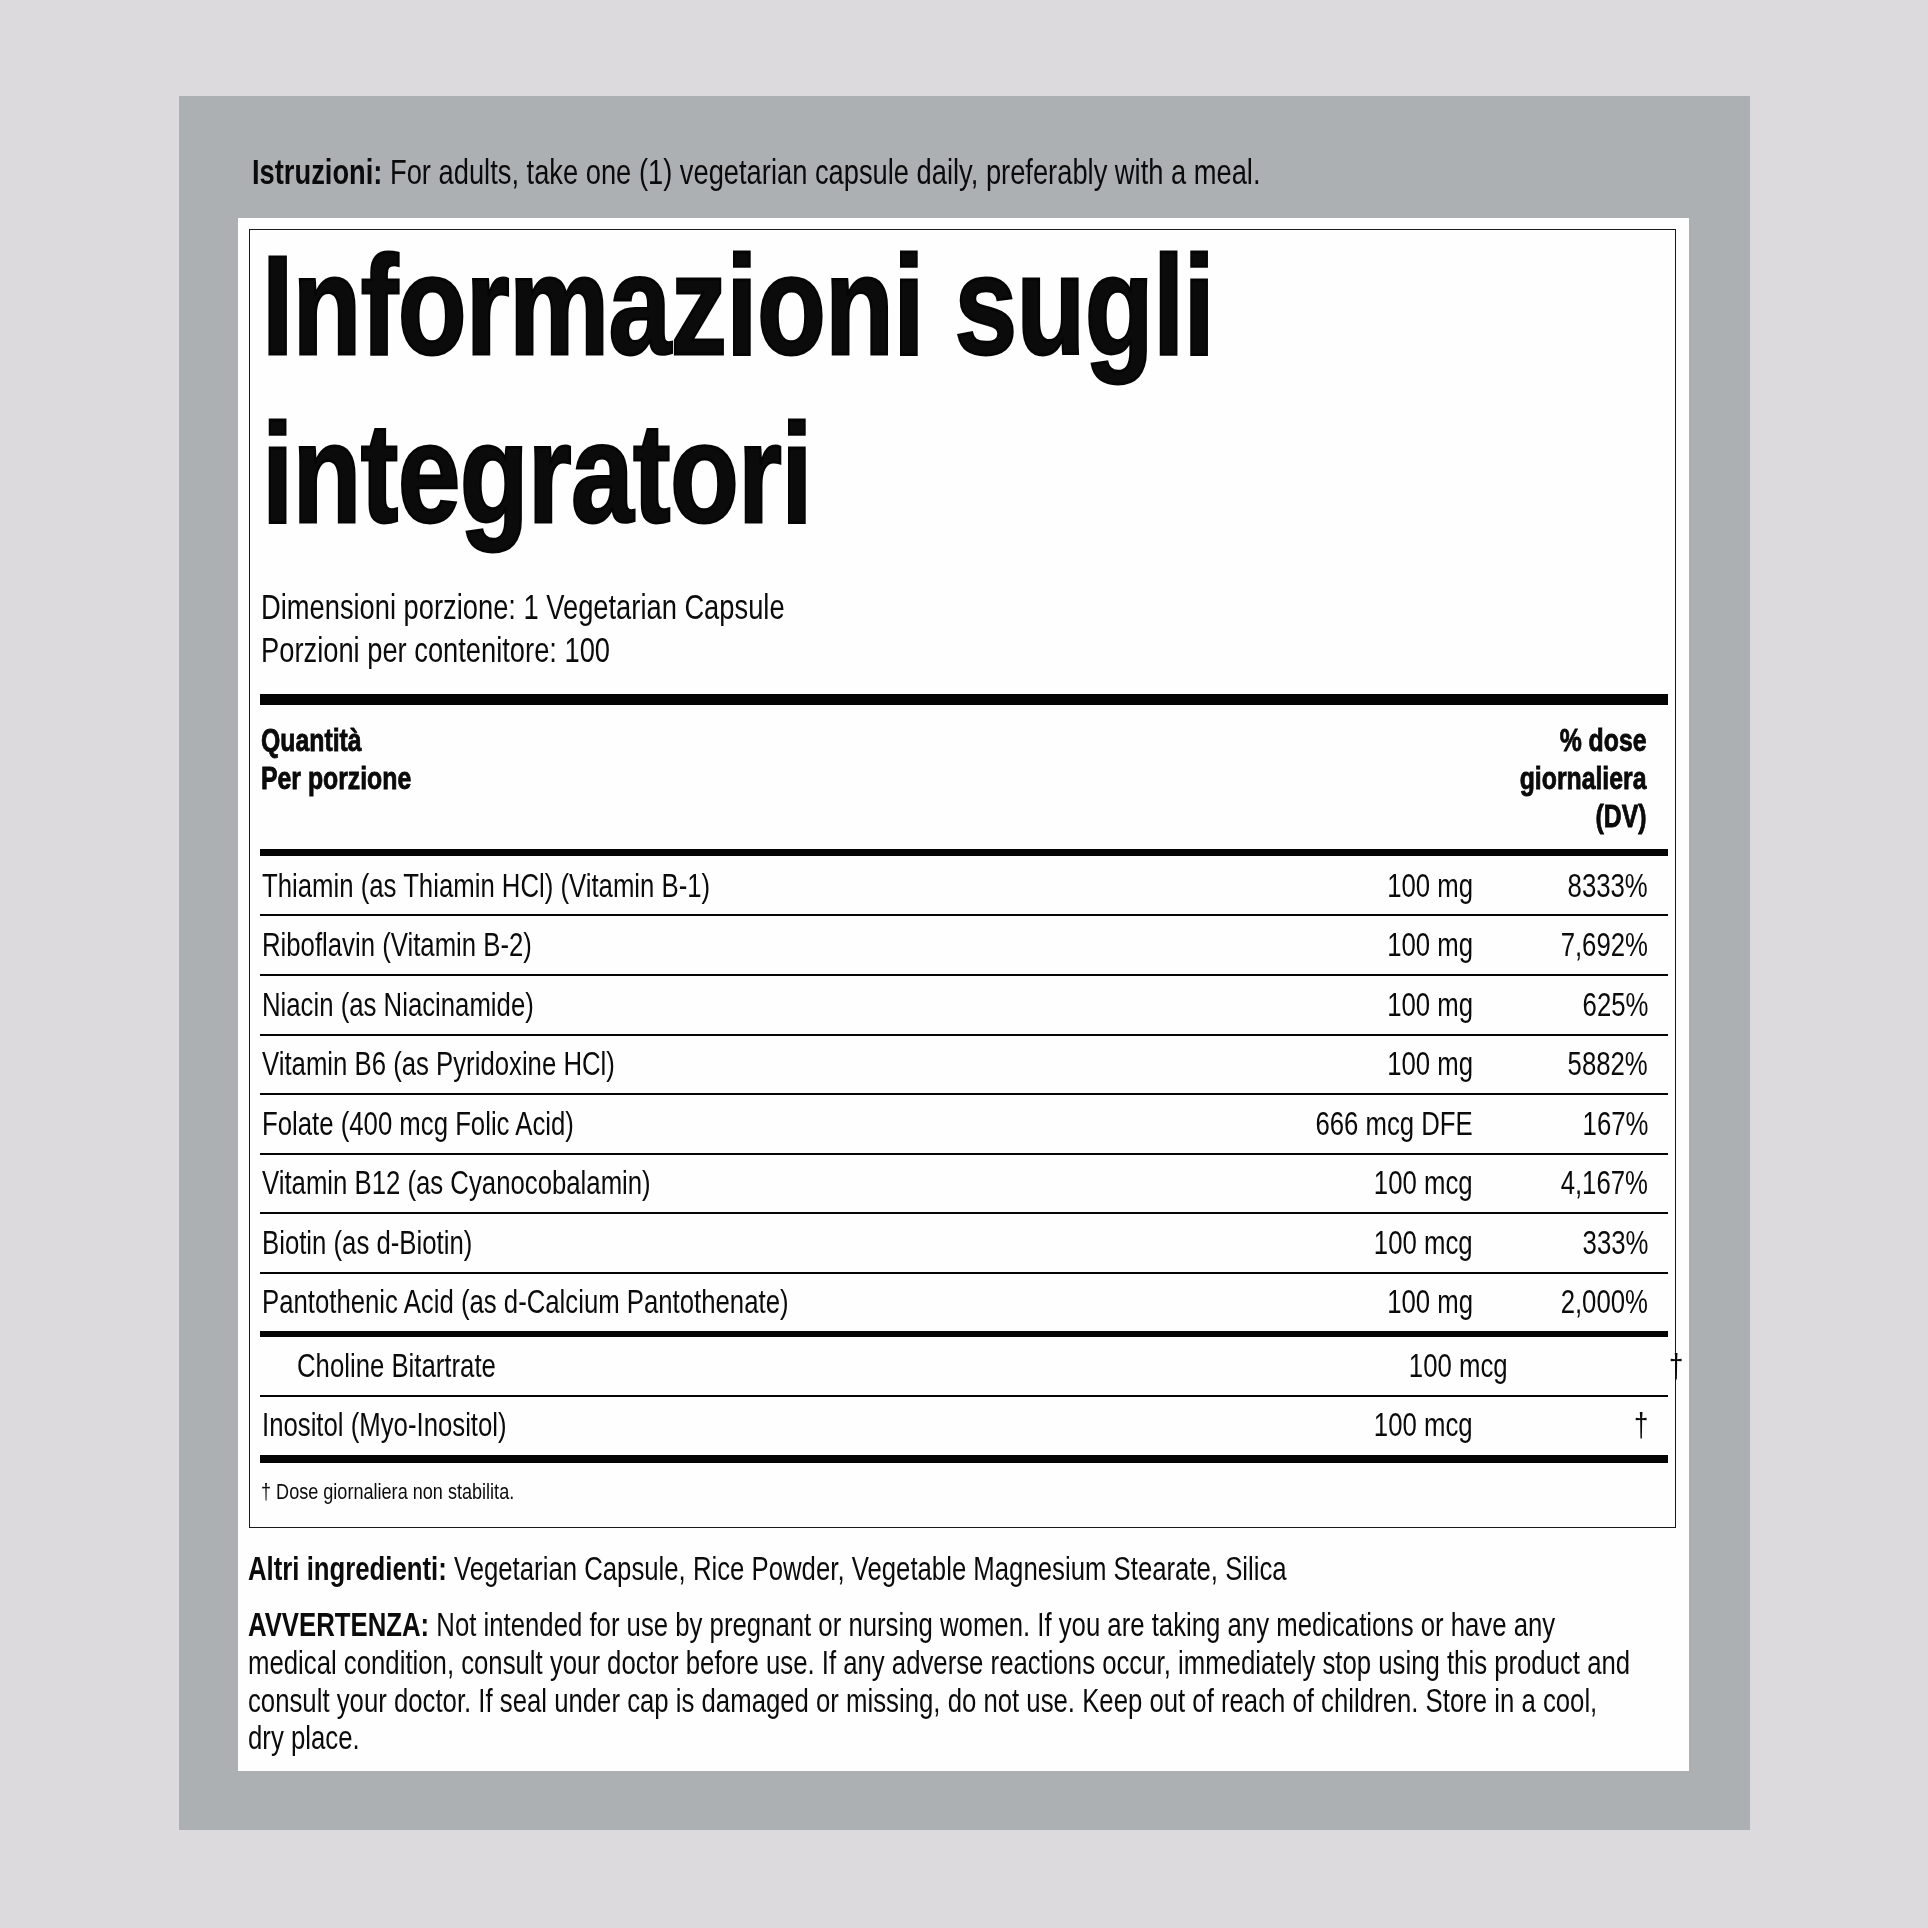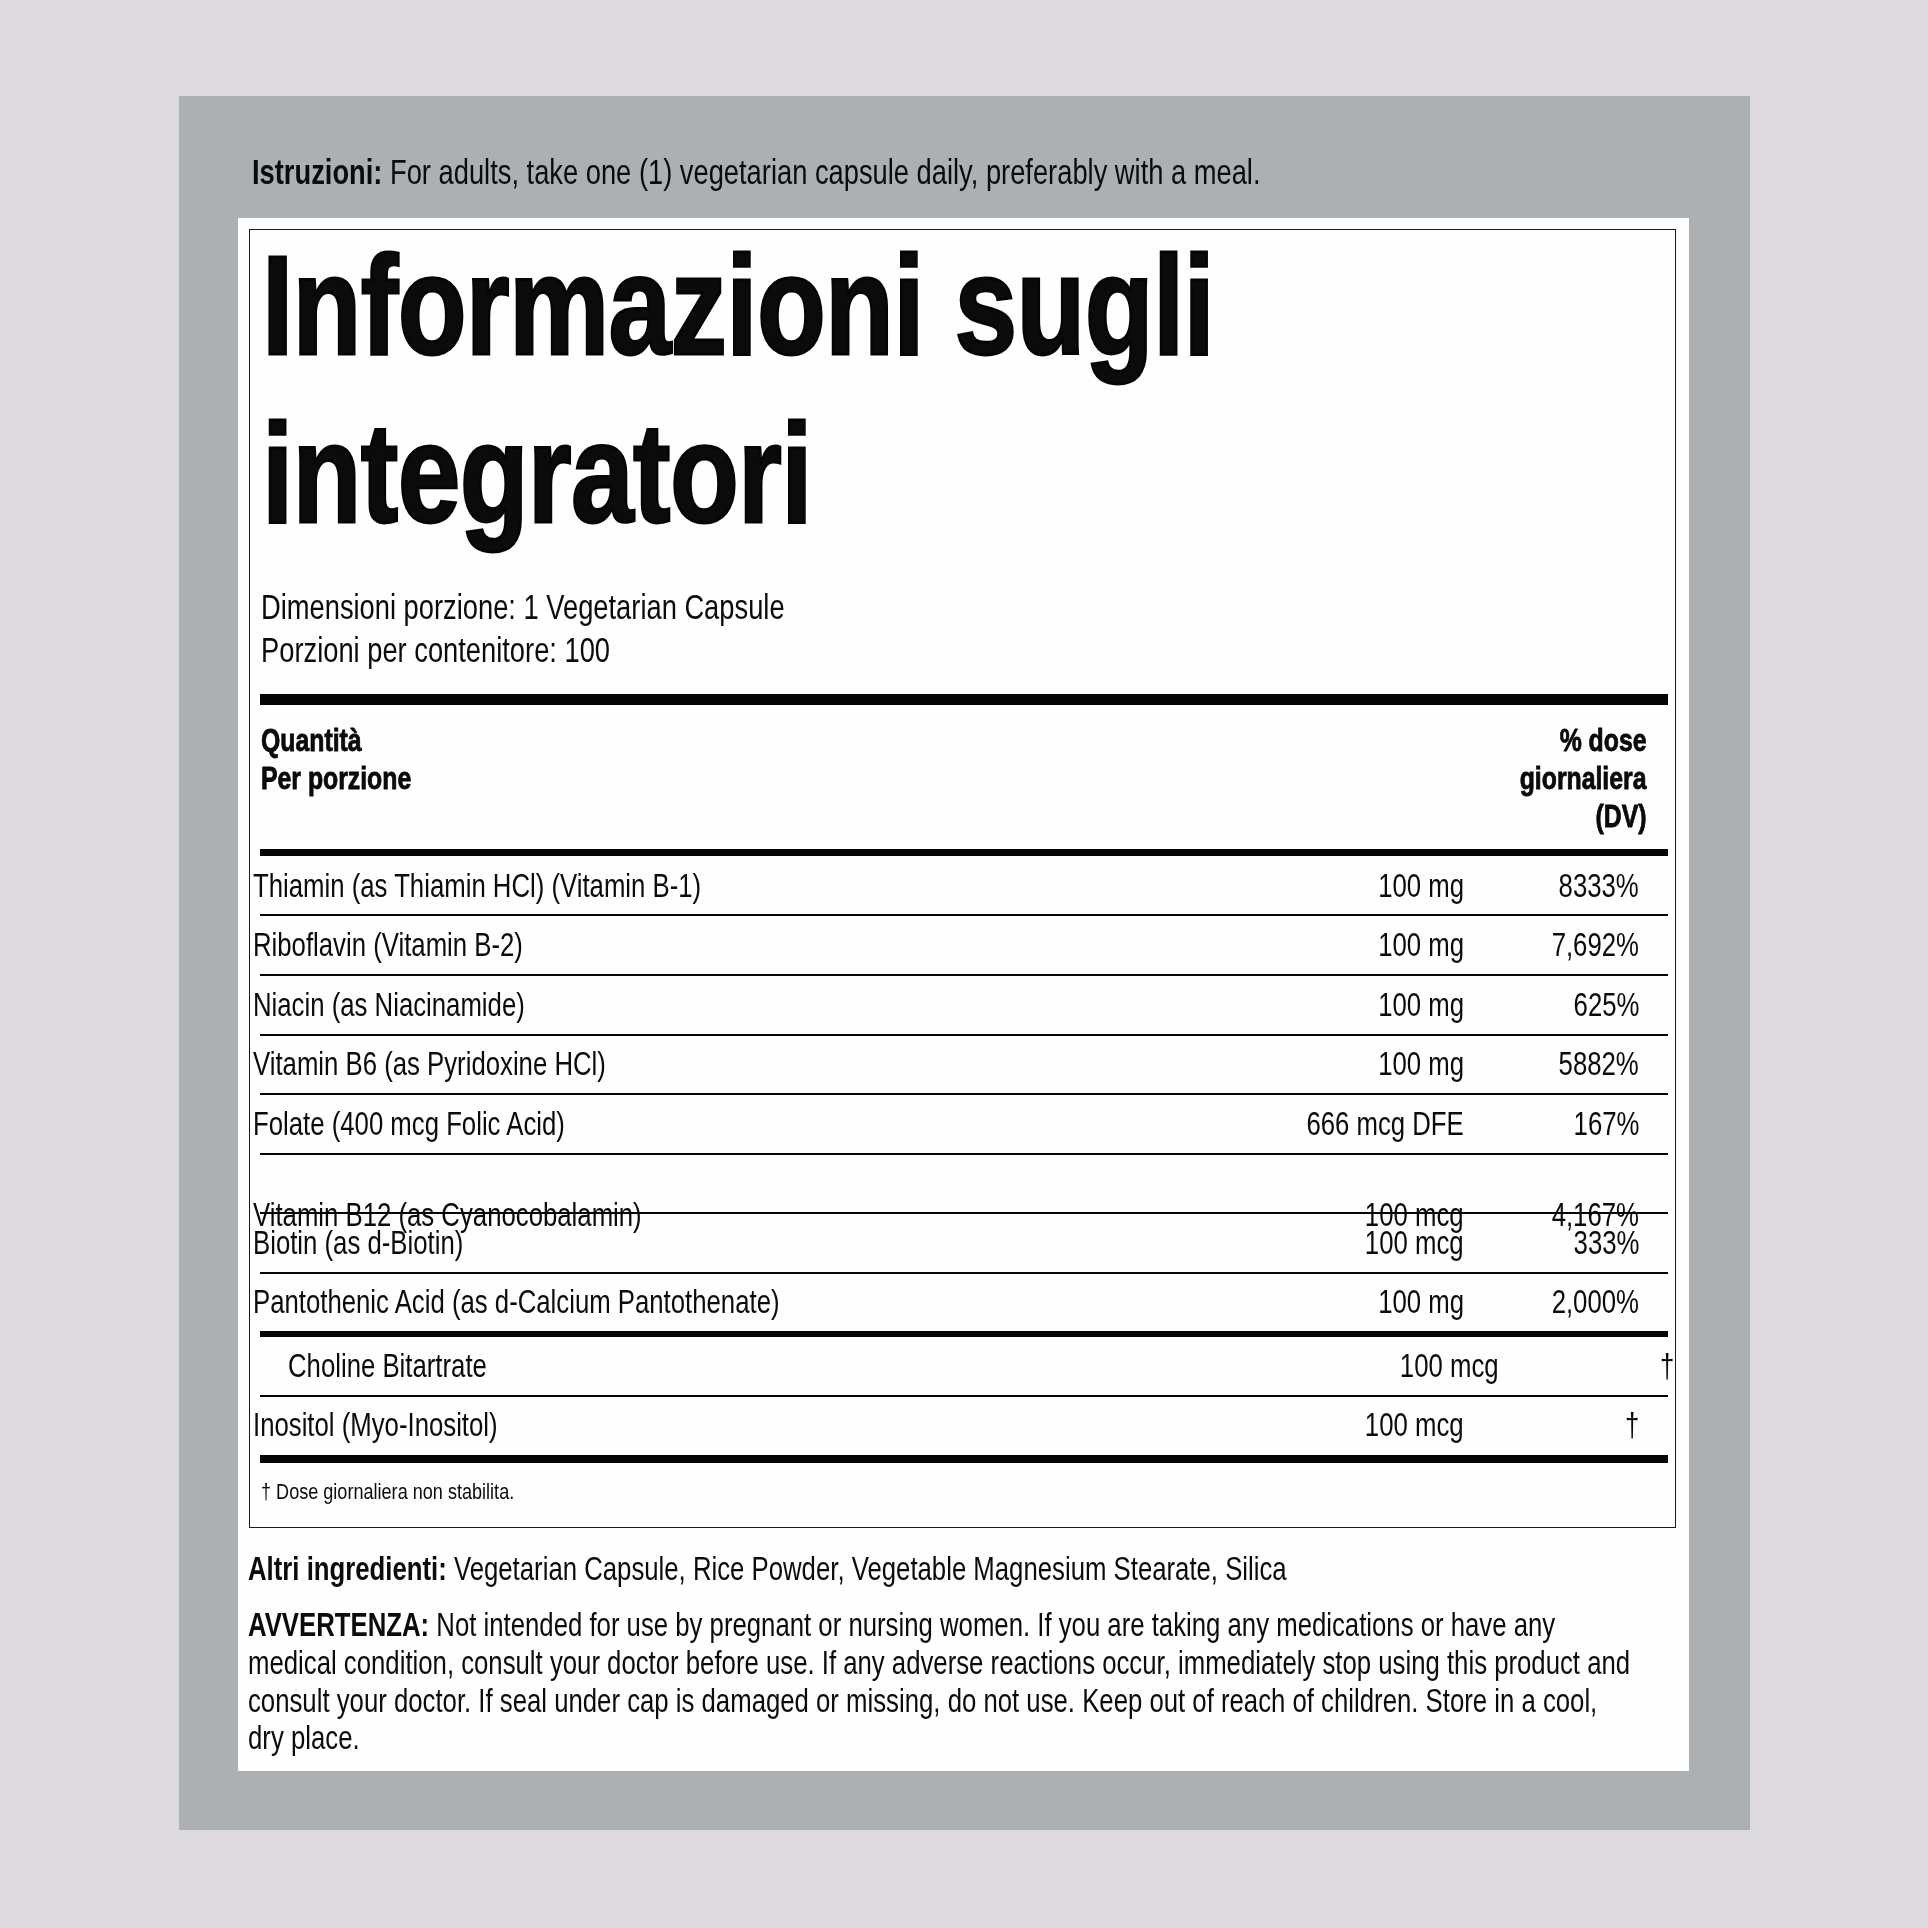--- a/index.html
+++ b/index.html
@@ -13,21 +13,21 @@
   .card { position:absolute; left:238px; top:218px; width:1451px; height:1553px; background:#fdfefd; }
   .facts { position:absolute; left:249px; top:229px; width:1427px; height:1299px; border:1.9px solid #1a1a1a; box-sizing:border-box; }
   .title { position:absolute; left:262px; font-weight:900; font-size:141px; line-height:141px; letter-spacing:-0.9px; transform:scaleX(0.80); transform-origin:0 0; white-space:nowrap; -webkit-text-stroke:2.8px #050505; }
   .t1 { top:235px; }
   .t2 { top:403px; }
   .serv { position:absolute; left:261px; font-size:35px; line-height:38px; transform:scaleX(0.78); transform-origin:0 0; white-space:nowrap; }
   .rule { position:absolute; left:260px; width:1408px; background:#050505; }
   .hdr { position:absolute; font-weight:700; font-size:31px; line-height:38px; white-space:nowrap; transform:scaleX(0.80); -webkit-text-stroke:0.8px #050505; }
   .hdr-left { left:261px; top:722px; transform-origin:0 0; }
   .hdr-right { right:282px; top:722px; text-align:right; transform-origin:100% 0; }
-  .row { position:absolute; left:252px; width:1408px; height:76px; }
+  .row { position:absolute; left:261px; width:1408px; height:76px; }
   .row .name { position:absolute; left:0.9px; top:11.3px; font-size:33px; line-height:38px; white-space:nowrap; transform:scaleX(0.78); transform-origin:0 0; }
   .row .amt { position:absolute; right:196px; top:11.3px; font-size:33px; line-height:38px; white-space:nowrap; transform:scaleX(0.78); transform-origin:100% 0; text-align:right; }
   .row .dv { position:absolute; right:21px; top:11.3px; font-size:33px; line-height:38px; white-space:nowrap; transform:scaleX(0.78); transform-origin:100% 0; text-align:right; }
   .foot { position:absolute; left:261px; top:1478px; font-size:22.6px; line-height:28px; white-space:nowrap; transform:scaleX(0.80); transform-origin:0 0; }
   .para { position:absolute; left:248px; font-size:33px; line-height:38px; white-space:nowrap; transform:scaleX(0.78); transform-origin:0 0; }
   .para b { font-weight:900; }
 </style>
 </head>
 <body>
 
@@ -86,21 +86,21 @@
 </div>
 <div class="rule" style="top:1093px;height:1.9px;"></div>
 
 <div class="row" style="top:1094px;">
   <span class="name">Folate (400 mcg Folic Acid)</span>
   <span class="amt">666 mcg DFE</span>
   <span class="dv">167%</span>
 </div>
 <div class="rule" style="top:1153px;height:1.9px;"></div>
 
-<div class="row" style="top:1153px;margin-top:32px;">
+<div class="row" style="top:1153px;">
   <span class="name">Vitamin B12 (as Cyanocobalamin)</span>
   <span class="amt">100 mcg</span>
   <span class="dv">4,167%</span>
 </div>
 <div class="rule" style="top:1212px;height:1.9px;"></div>
 
 <div class="row" style="top:1213px;">
   <span class="name">Biotin (as d-Biotin)</span>
   <span class="amt">100 mcg</span>
   <span class="dv">333%</span>

